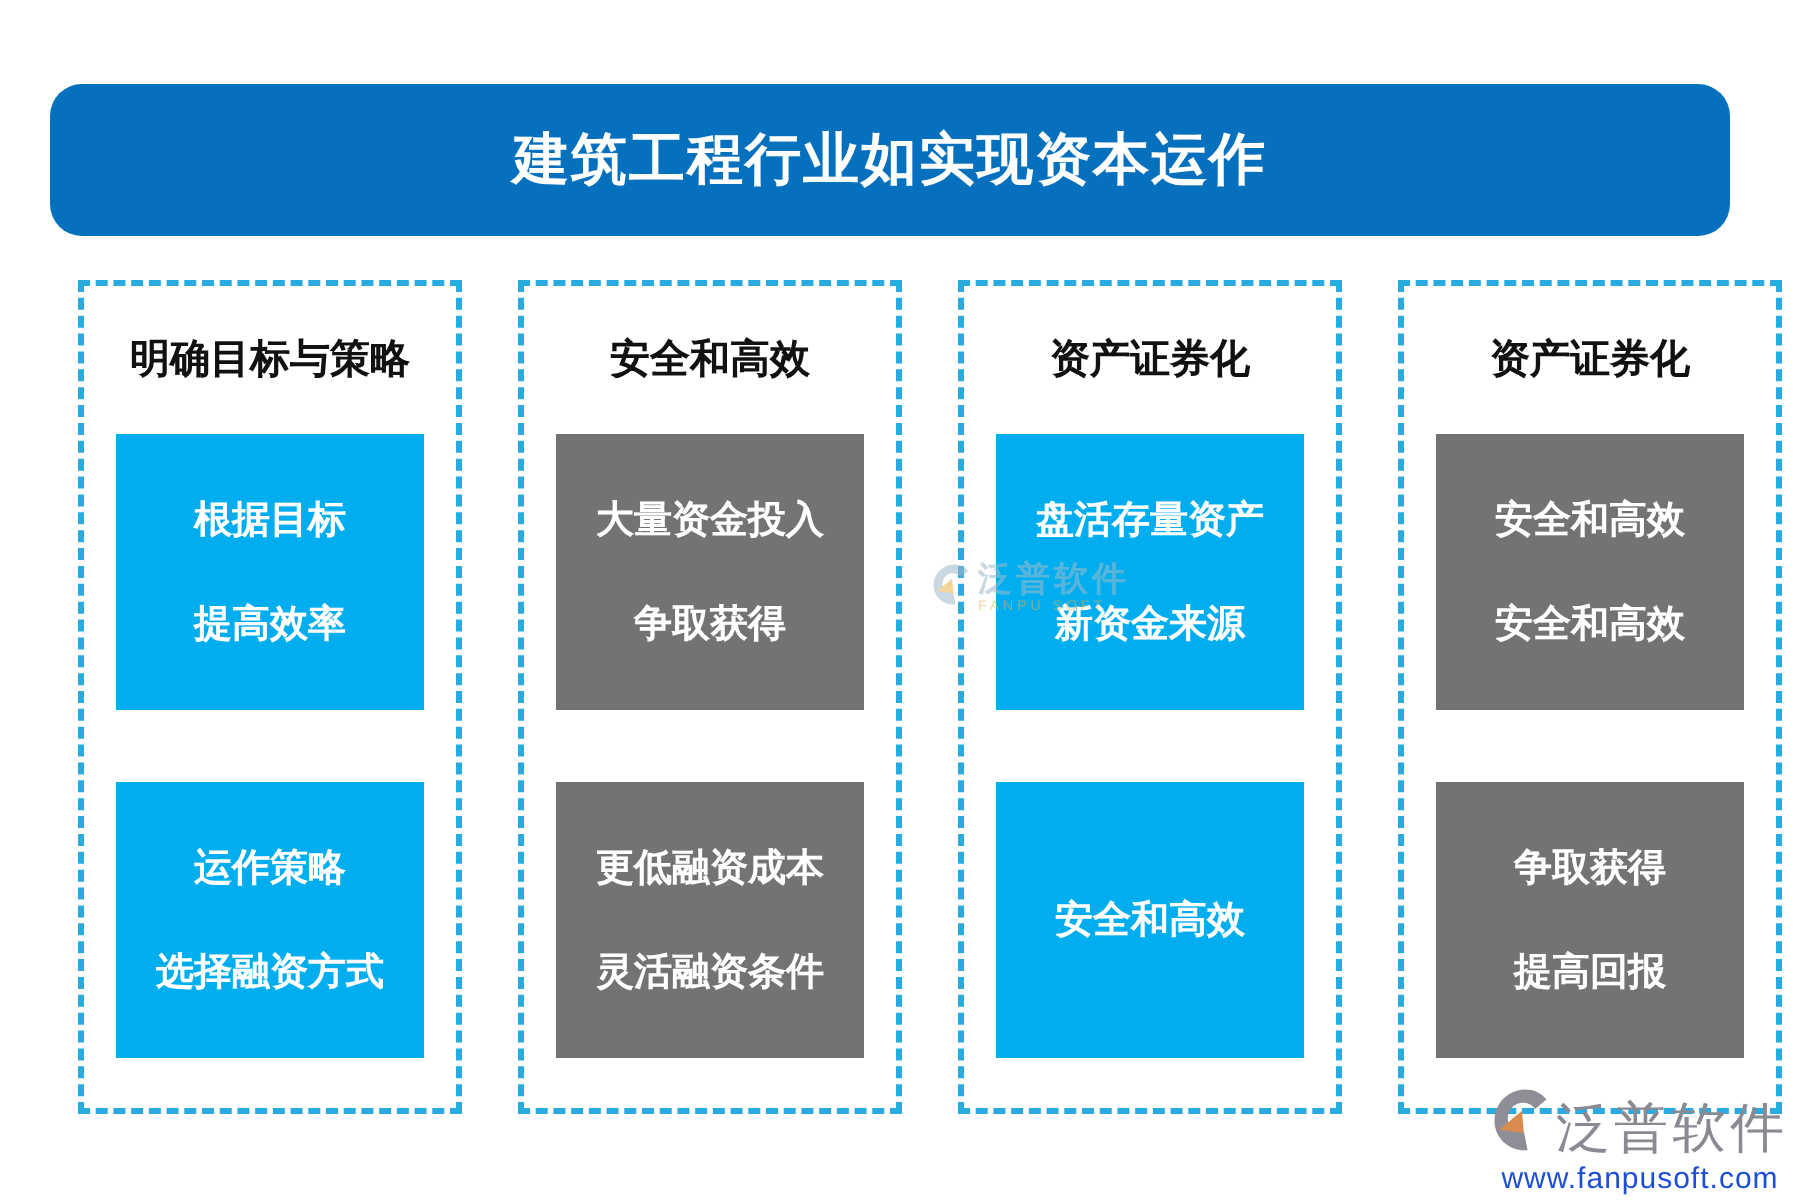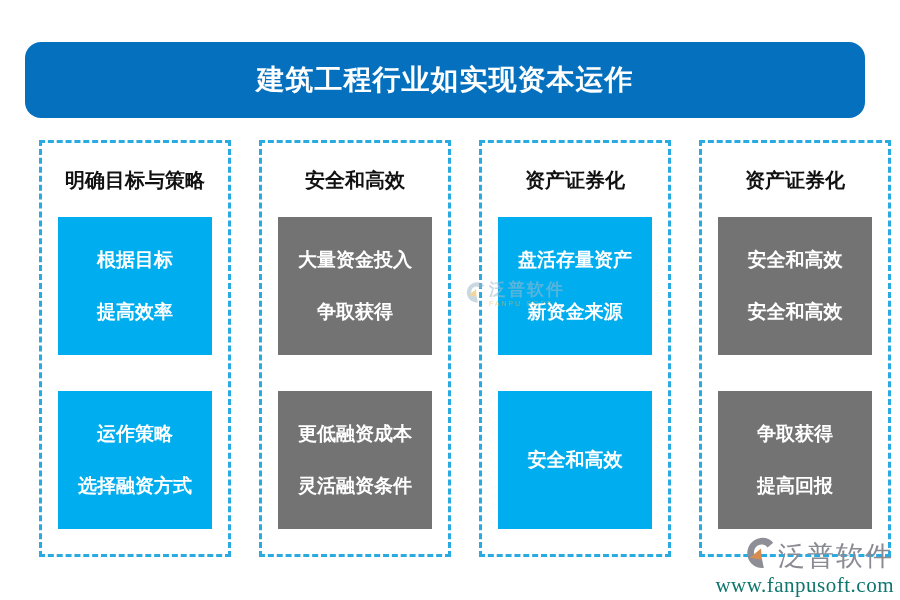--- a/index.html
+++ b/index.html
@@ -106,23 +106,23 @@
     justify-content: flex-end;
     gap: 2px;
   }
   .brand-name {
     font-size: 27px;
     color: #8A8A93;
     letter-spacing: 2px;
     font-weight: 500;
   }
   .brand-url {
-    font-family: Liberation Serif, serif;
-    font-size: 21px;
-    color: #0f766e;
+    font-family: Liberation Sans, sans-serif;
+    font-size: 15px;
+    color: #1d4ed8;
     margin-top: -3px;
     letter-spacing: 0.5px;
   }
 </style>
 </head>
 <body>
 
 <div class="banner">
   <h1 class="banner-title">建筑工程行业如实现资本运作</h1>
 </div>

